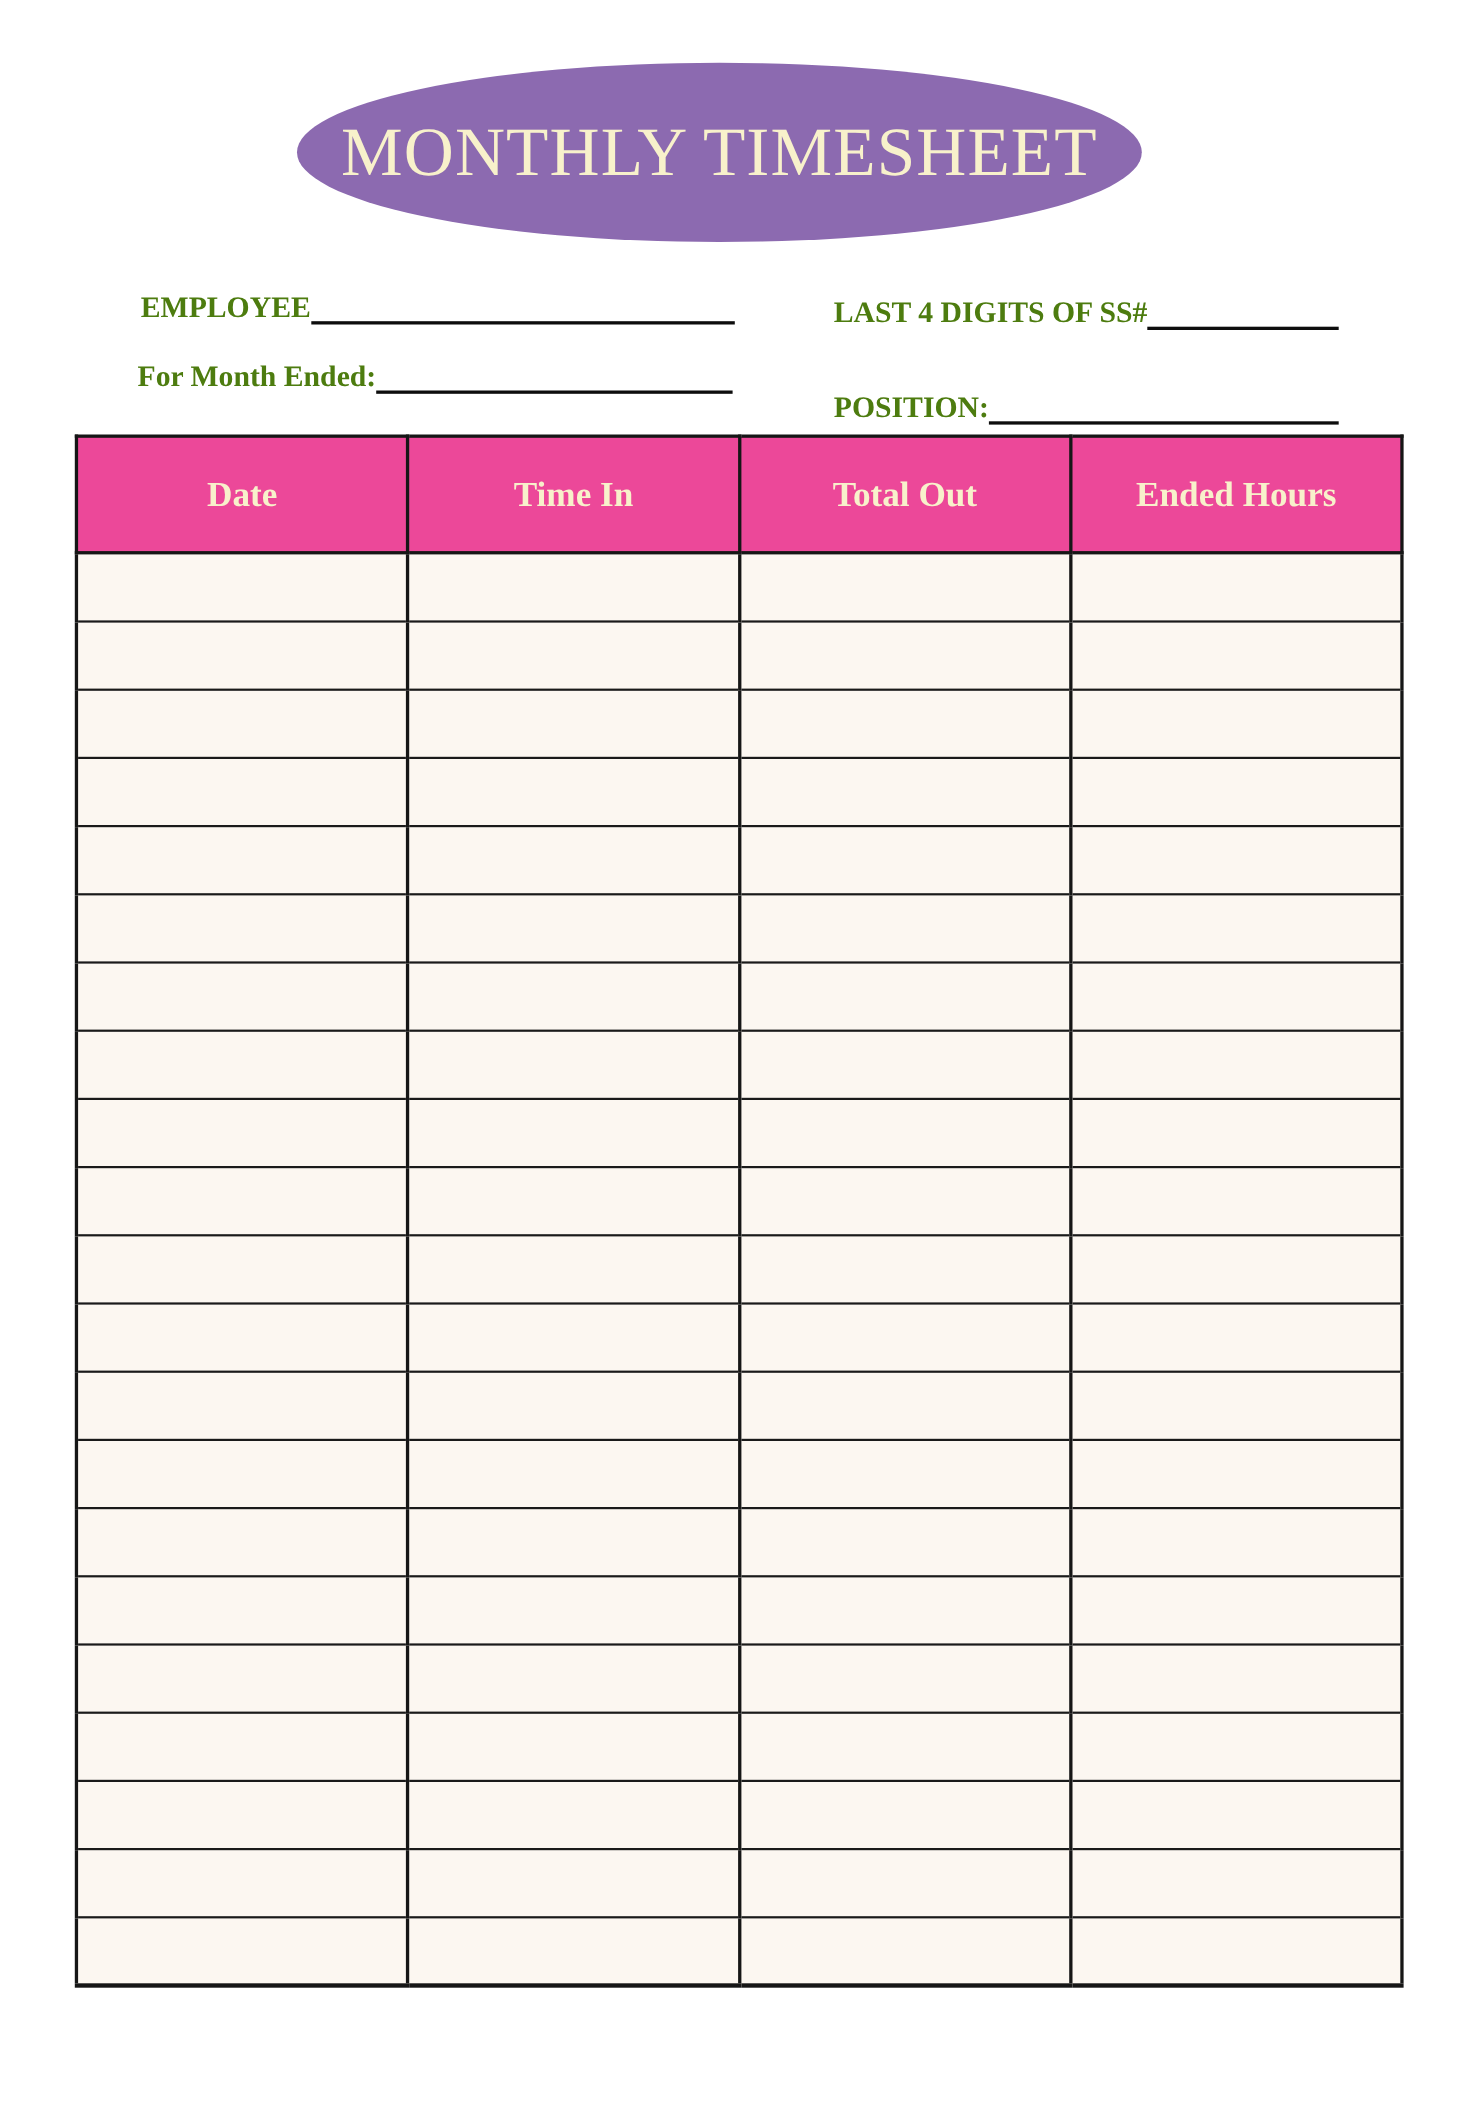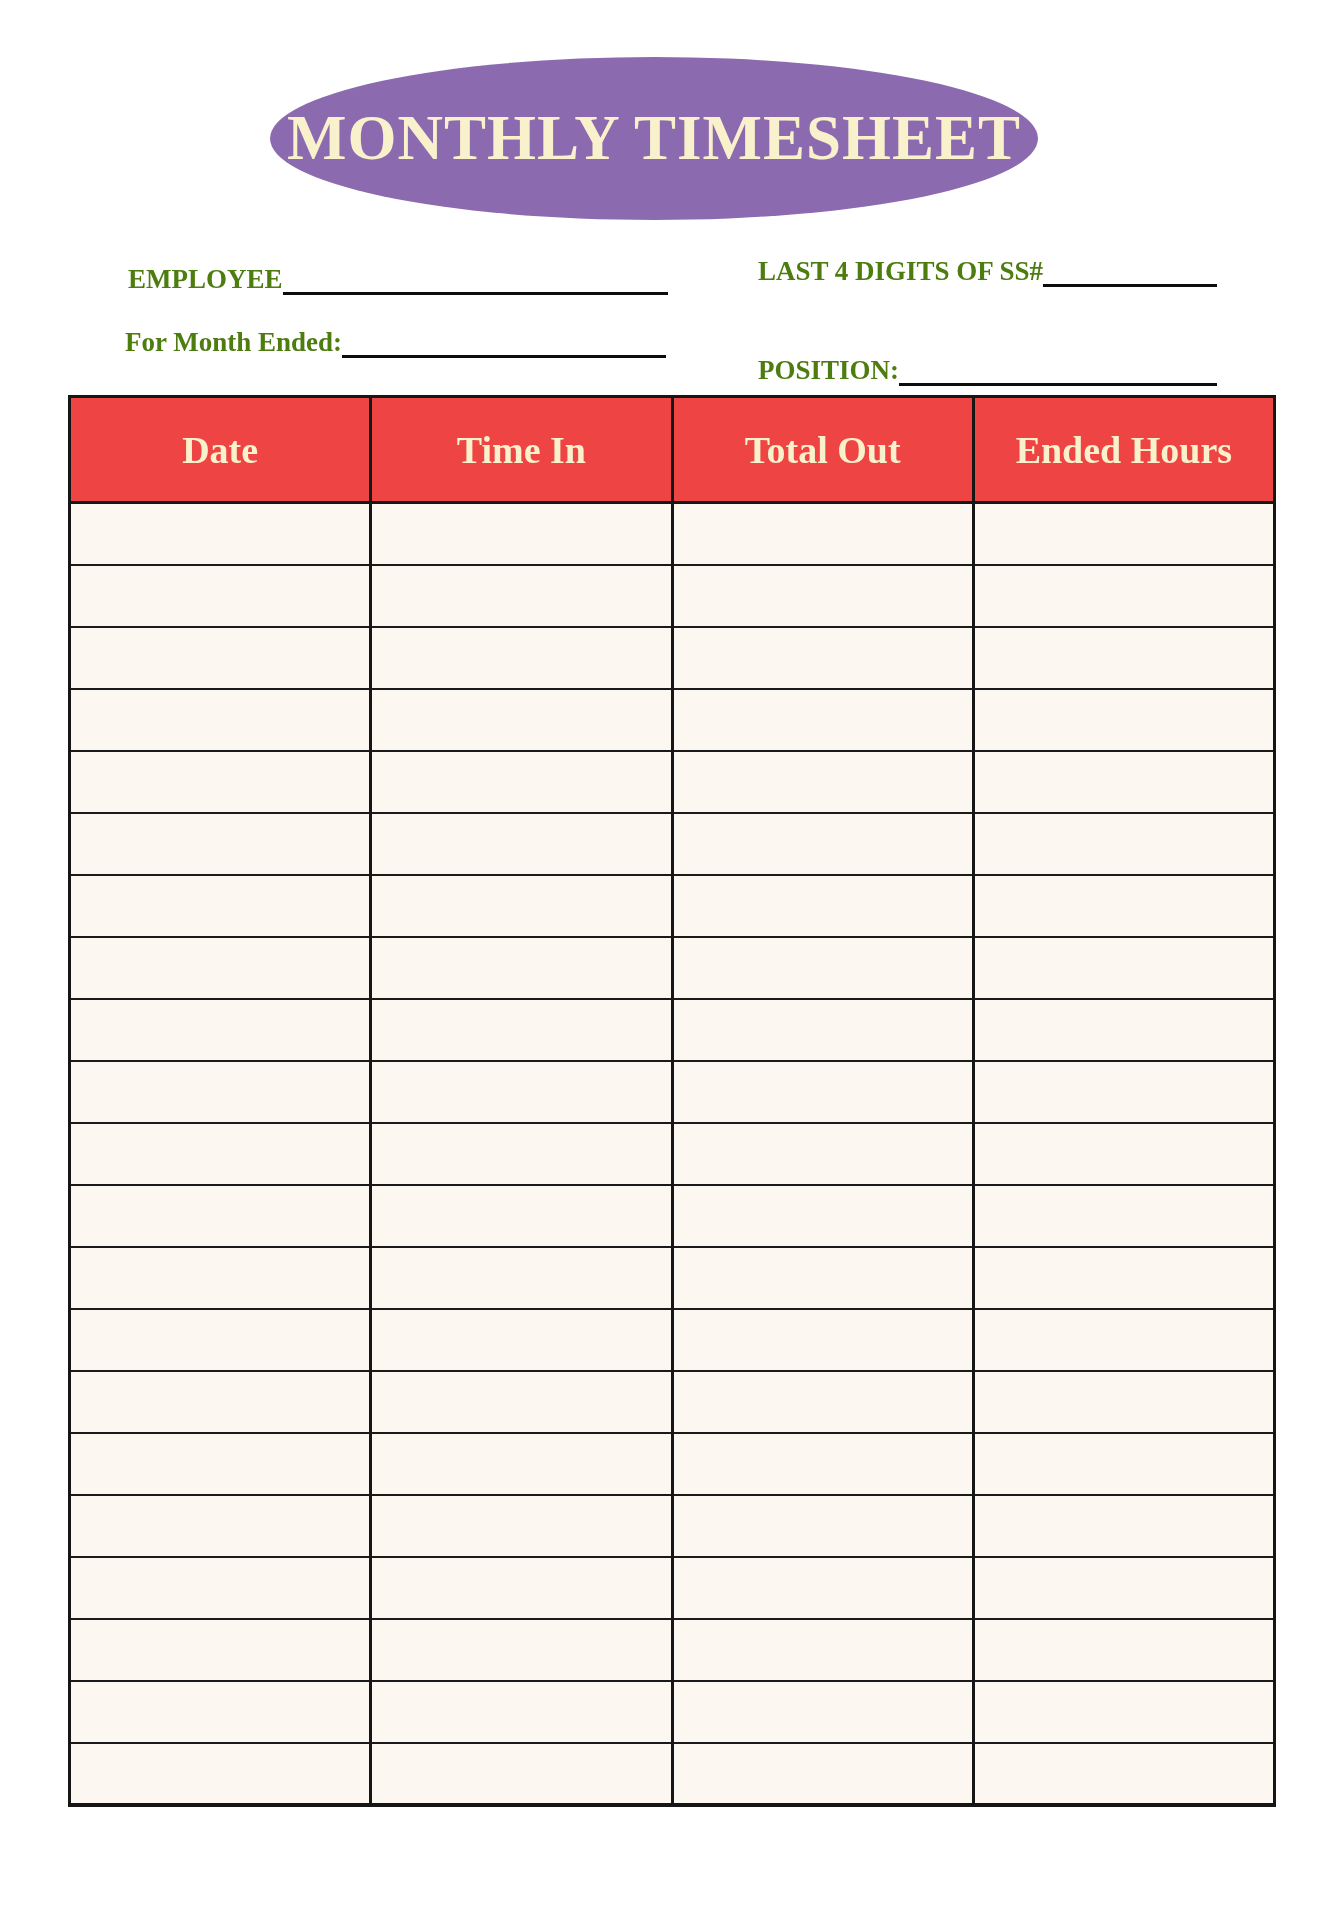--- a/index.html
+++ b/index.html
@@ -16,21 +16,21 @@
   .title-ellipse {
     position: absolute;
     left: 270px; top: 57px;
     width: 768px; height: 163px;
     background: #8c6ab0;
     border-radius: 50%;
     display: flex; align-items: center; justify-content: center;
   }
   .title-text {
     font-size: 63px;
-    font-weight: bold;
+    font-weight: normal;
     color: #f8f1cb;
     letter-spacing: 1px;
     white-space: nowrap;
   }
 
   
   .field {
     position: absolute;
     display: flex;
     align-items: baseline;
@@ -40,37 +40,37 @@
     white-space: nowrap;
   }
   .fill-line {
     flex: 1 1 auto;
     border-bottom: 3px solid #0d0d0d;
     transform: translateY(7px);
     height: 1px;
     min-width: 40px;
   }
   #field-employee { left: 128px; top: 264px; width: 540px; }
-  #field-ss       { left: 758px; top: 256px; width: 459px; text-align: center; }
+  #field-ss       { left: 758px; top: 269px; width: 459px; text-align: center; }
   #field-month    { left: 125px; top: 327px; width: 541px; }
   #field-position { left: 758px; top: 327px; width: 459px; margin-top: 28px; }
 
   
   table.timesheet {
     position: absolute;
     left: 68px; top: 395px;
     width: 1208px;
     border-collapse: collapse;
     table-layout: fixed;
     border: 3px solid #161616;
   }
   table.timesheet th {
-    background: #ef4444;
+    background: #ec4899;
     color: #f8f1cb;
-    font-size: 38px;
+    font-size: 32px;
     font-weight: bold;
     height: 106px;
     text-align: center;
     vertical-align: middle;
     border-left: 3px solid #161616;
     border-right: 3px solid #161616;
     border-top: 3px solid #161616;
     border-bottom: 3px solid #161616;
   }
   table.timesheet td {

